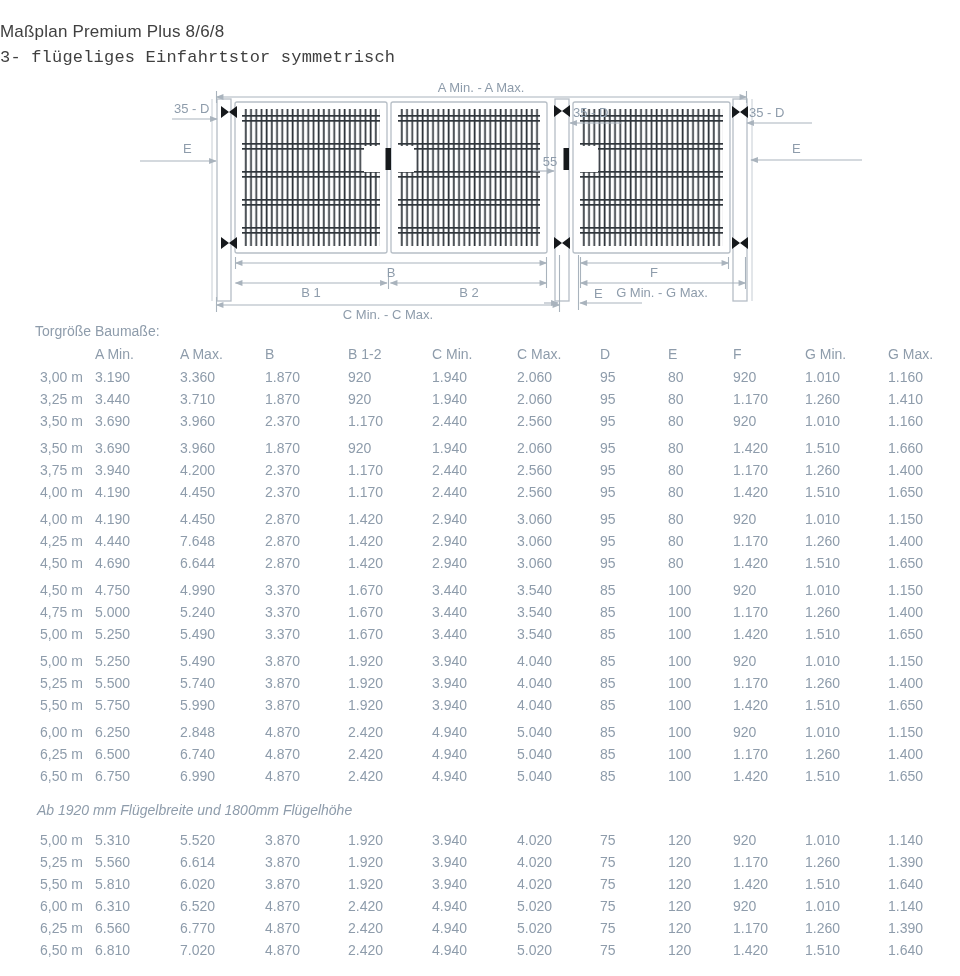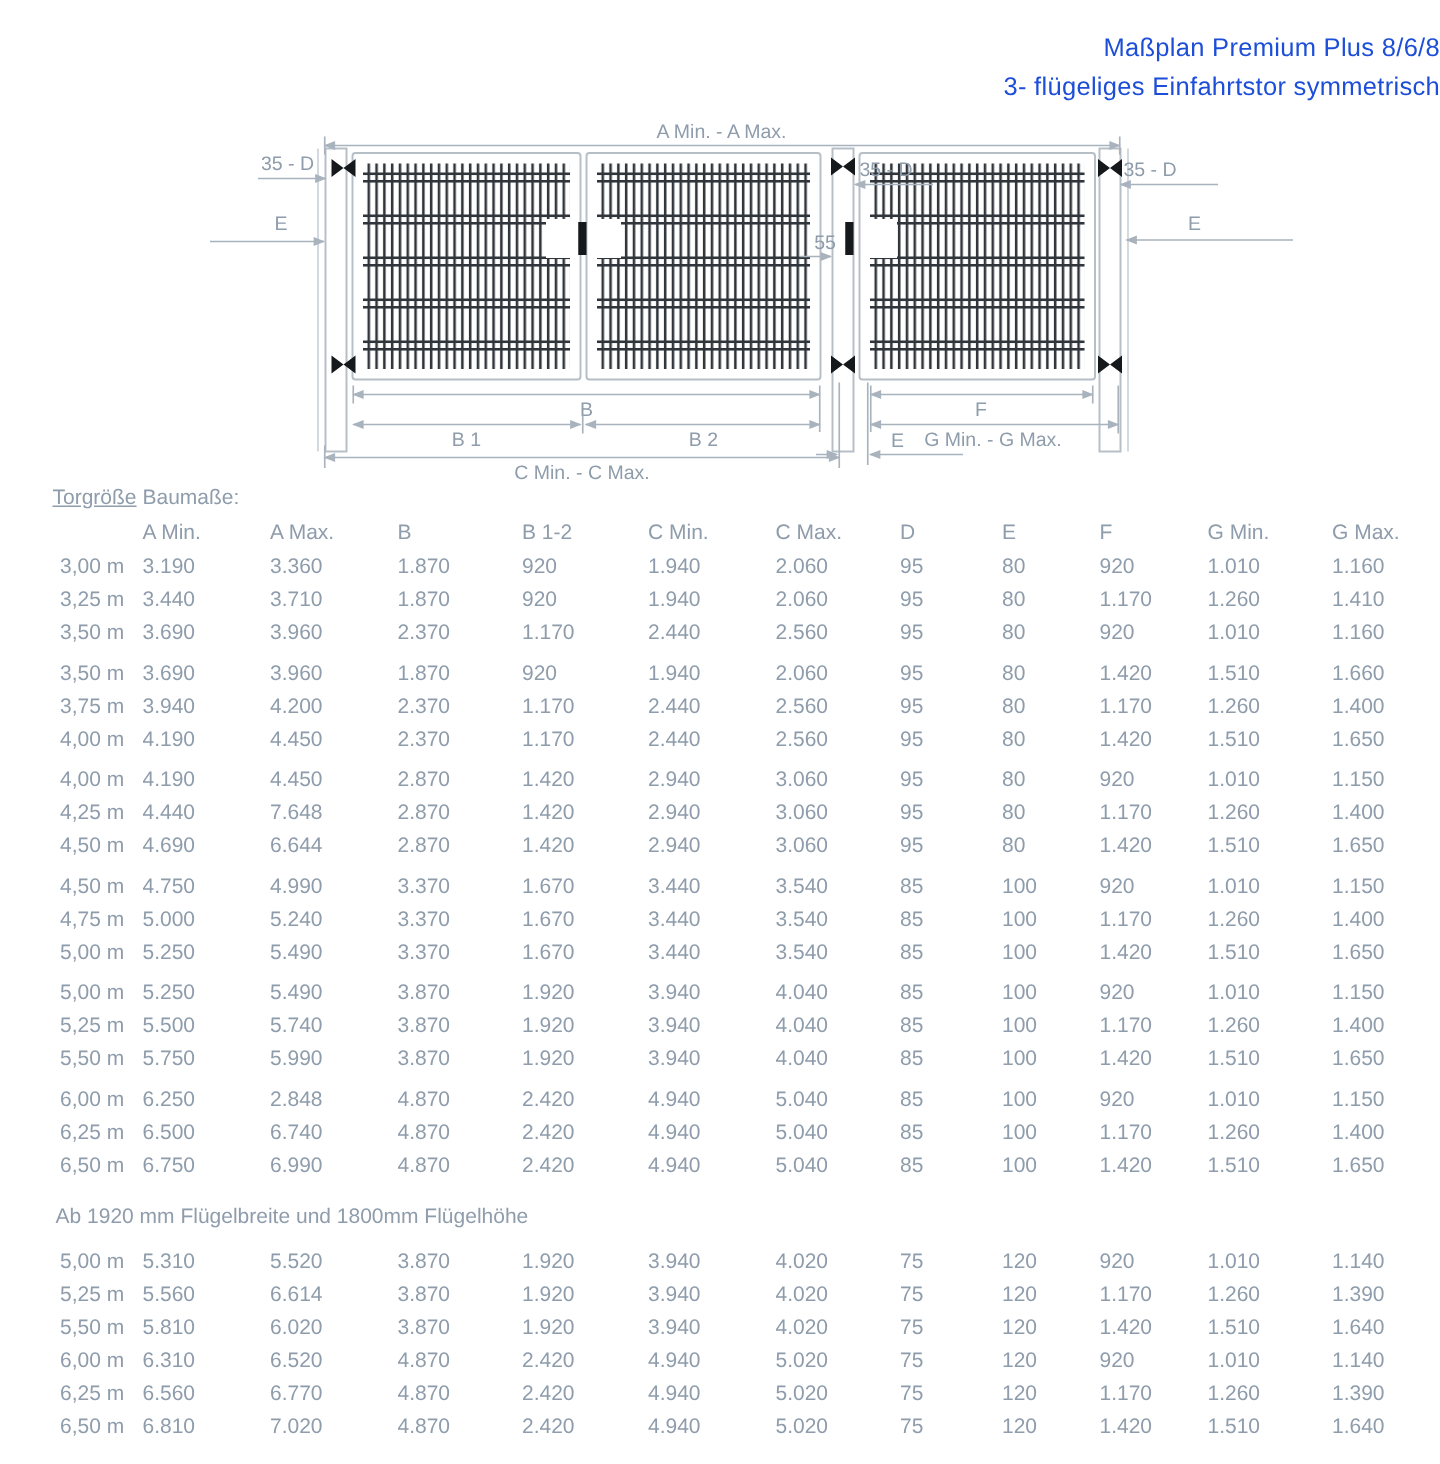--- a/index.html
+++ b/index.html
@@ -1,33 +1,33 @@
 <!DOCTYPE html>
 <html><head>
 <meta charset="utf-8">
 <style>
   html,body{margin:0;padding:0;background:#fff;}
   .page{position:relative;width:960px;height:976px;background:#fff;overflow:hidden;
         font-family:"Liberation Sans",sans-serif;color:#8e9cab;}
-  .titles{position:absolute;top:22px;left:0;width:100%;text-align:right;color:#1d4ed8;}
+  .titles{position:absolute;top:22px;left:0;width:100%;text-align:left;color:#404040;}
   .t1{font-size:17px;letter-spacing:.2px;}
-  .t2{font-size:17px;margin-top:6px;letter-spacing:.2px;}
+  .t2{font-size:17px;margin-top:6px;letter-spacing:.2px;font-family:Liberation Mono, monospace;}
   svg.draw{position:absolute;top:0;left:0;}
   svg.draw text{font-family:"Liberation Sans",sans-serif;fill:#8e9cab;font-size:13px;}
   .tbl{position:absolute;top:320px;left:0;width:960px;padding-left:30px;box-sizing:border-box;
        font-size:14px;color:#8e9cab;}
   .hrow,.trow{display:grid;
        grid-template-columns:65px 85px 85px 83px 84px 85px 83px 68px 65px 72px 83px 72px;
        align-items:center;height:22px;}
   .hrow2{height:24px;}
   .cell{white-space:nowrap;}
   .tor{padding-left:10px;}
-  .hfirst{padding-left:5px;text-decoration:underline;}
+  .hfirst{padding-left:5px;}
   .gap{margin-bottom:5px;}
-  .sec2{margin-top:12px;margin-bottom:8px;padding-left:7px;height:22px;line-height:22px;}
+  .sec2{margin-top:12px;margin-bottom:8px;padding-left:7px;height:22px;line-height:22px;font-style:italic;}
 </style>
 </head>
 <body>
 
 <div class="page">
 
   <div class="titles">
     <div class="t1">Maßplan Premium Plus 8/6/8</div>
     <div class="t2">3- flügeliges Einfahrtstor symmetrisch</div>
   </div>

